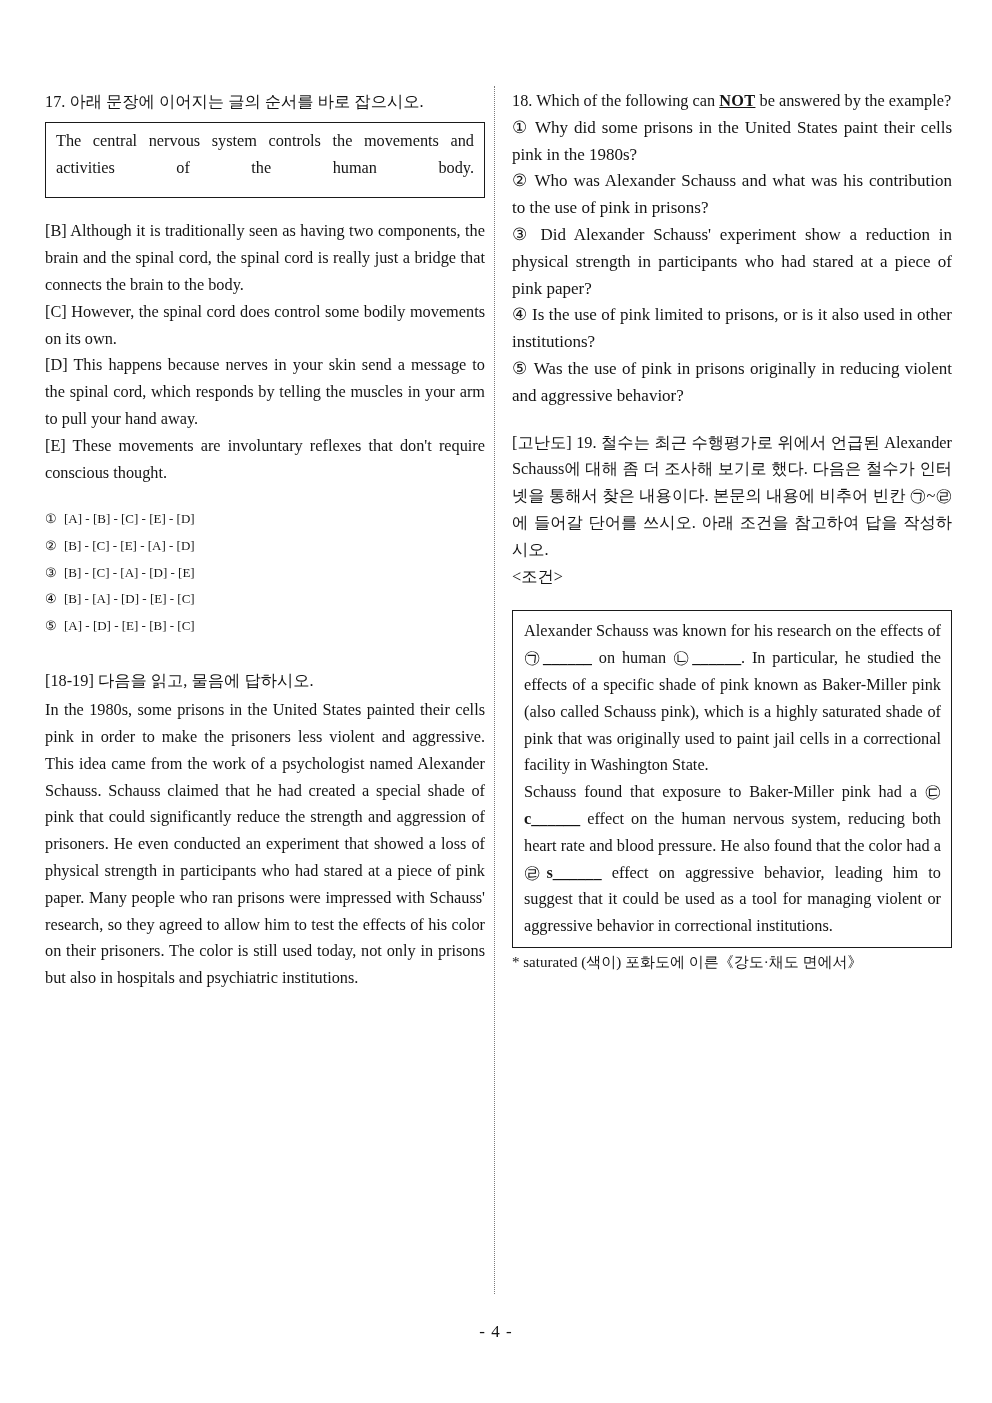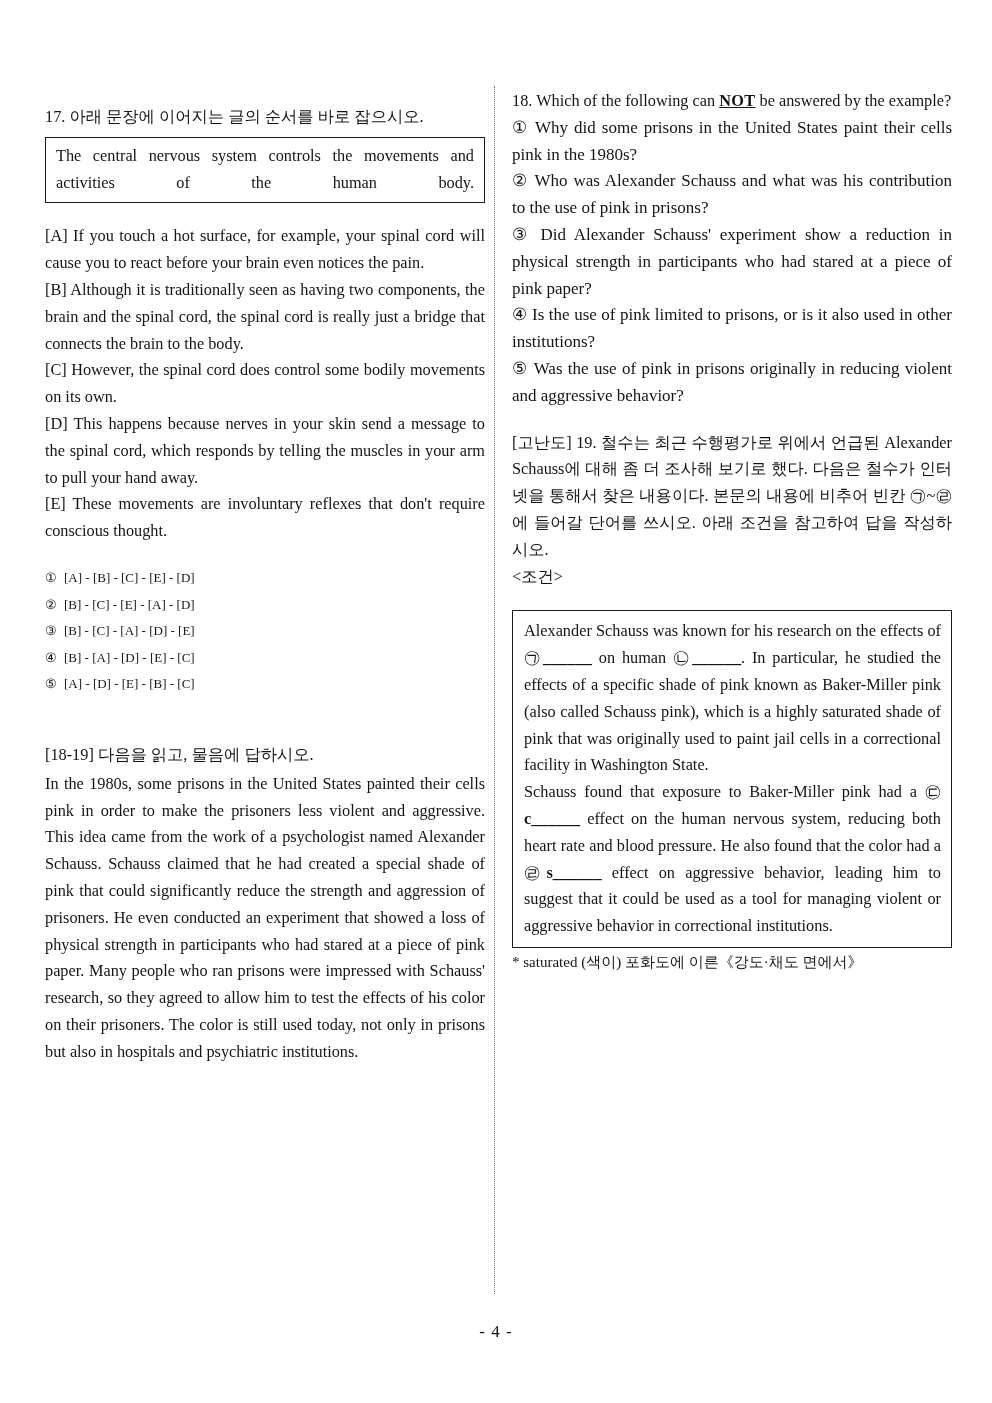--- a/index.html
+++ b/index.html
@@ -37,39 +37,39 @@
     height: 1208px;
     border-left: 1px dotted #7a7a7a;
   }
 
   
   .q-head {
     font-size: 16.3px;
     line-height: 26.8px;
     text-align: justify;
     text-justify: inter-word;
-    margin: 16px 0 2px 0;
+    margin: 1px 0 2px 0;
   }
   .para {
     font-size: 16.3px;
     line-height: 26.8px;
     text-align: justify;
     text-justify: inter-word;
     margin: 0;
     -webkit-hyphens: none;
     hyphens: none;
   }
   .para-last > :last-child { text-align-last: left; }
   .justify-all { text-align: justify; text-align-last: justify; }
   .spacer-md { height: 20px; }
   .spacer-lg { height: 28px; }
 
   .boxed {
     border: 1.2px solid #1a1a1a;
-    padding: 5px 10px 6px 10px;
+    padding: 5px 10px 16px 10px;
     box-sizing: border-box;
   }
   .boxed .para { margin: 0; }
 
   .choices {
     margin: 0;
     padding: 0;
     list-style: none;
     font-size: 13px;
     line-height: 26.6px;
@@ -126,21 +126,20 @@
   <div class="col col-left">
 
     <div class="q-head">17. 아래 문장에 이어지는 글의 순서를 바로 잡으시오.</div>
 
     <div class="boxed" style="margin-top:6px;">
       <p class="para justify-all">The central nervous system controls the movements and activities of the human body.</p>
     </div>
 
     <div class="spacer-md"></div>
 
-    <p class="para">[A] If you touch a hot surface, for example, your spinal cord will cause you to react before your brain even notices the pain.</p>
     <p class="para">[B] Although it is traditionally seen as having two components, the brain and the spinal cord, the spinal cord is really just a bridge that connects the brain to the body.</p>
     <p class="para">[C] However, the spinal cord does control some bodily movements on its own.</p>
     <p class="para">[D] This happens because nerves in your skin send a message to the spinal cord, which responds by telling the muscles in your arm to pull your hand away.</p>
     <p class="para">[E] These movements are involuntary reflexes that don't require conscious thought.</p>
 
     <div class="spacer-md"></div>
 
     <ul class="choices">
       <li>
         <span class="circ">①</span><span>[A] - [B] - [C] - [E] - [D]</span>

